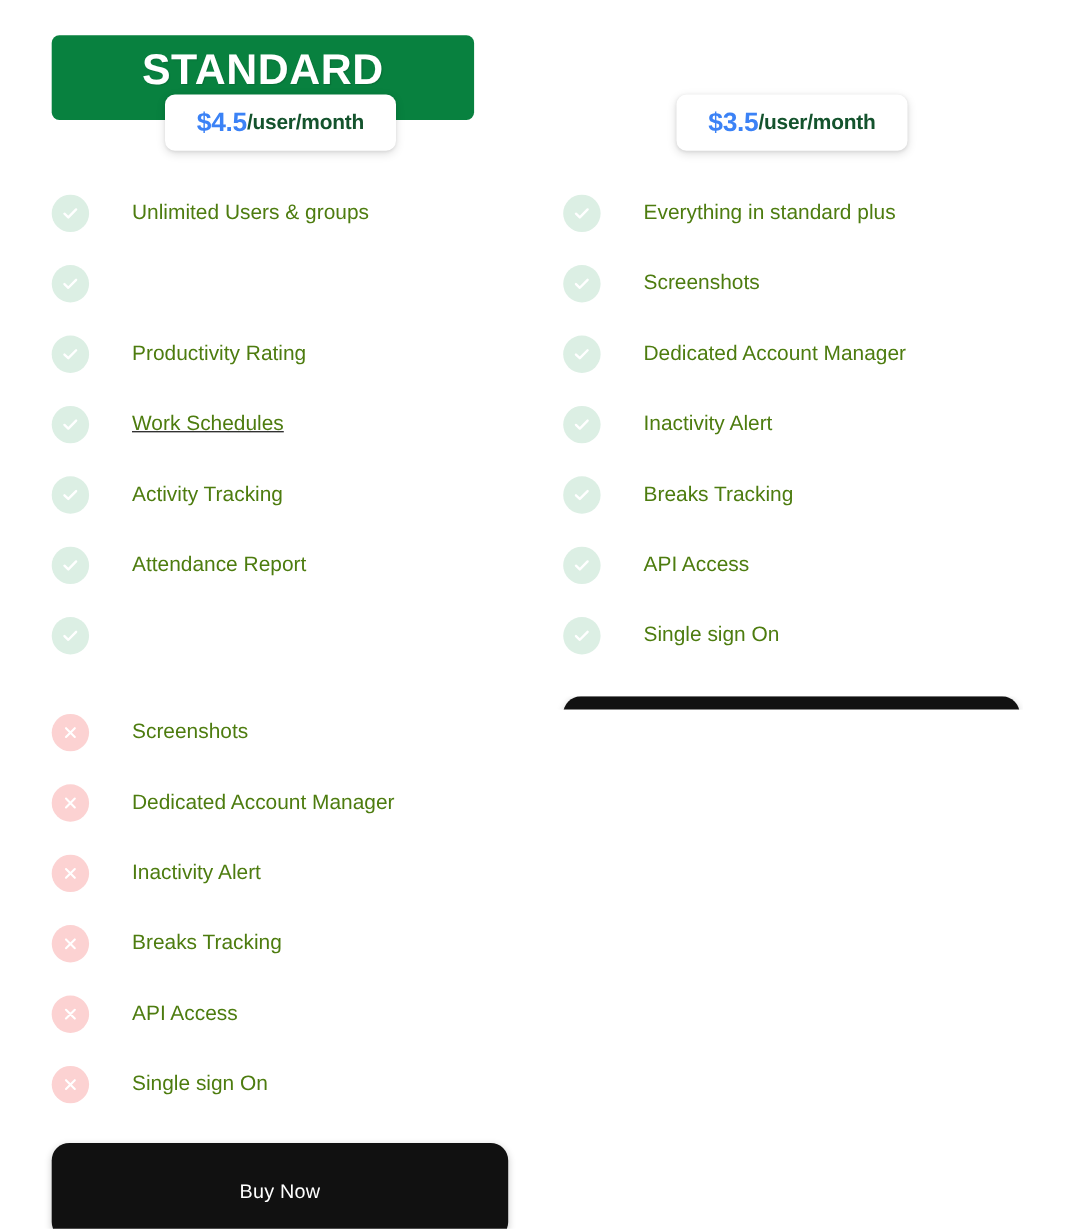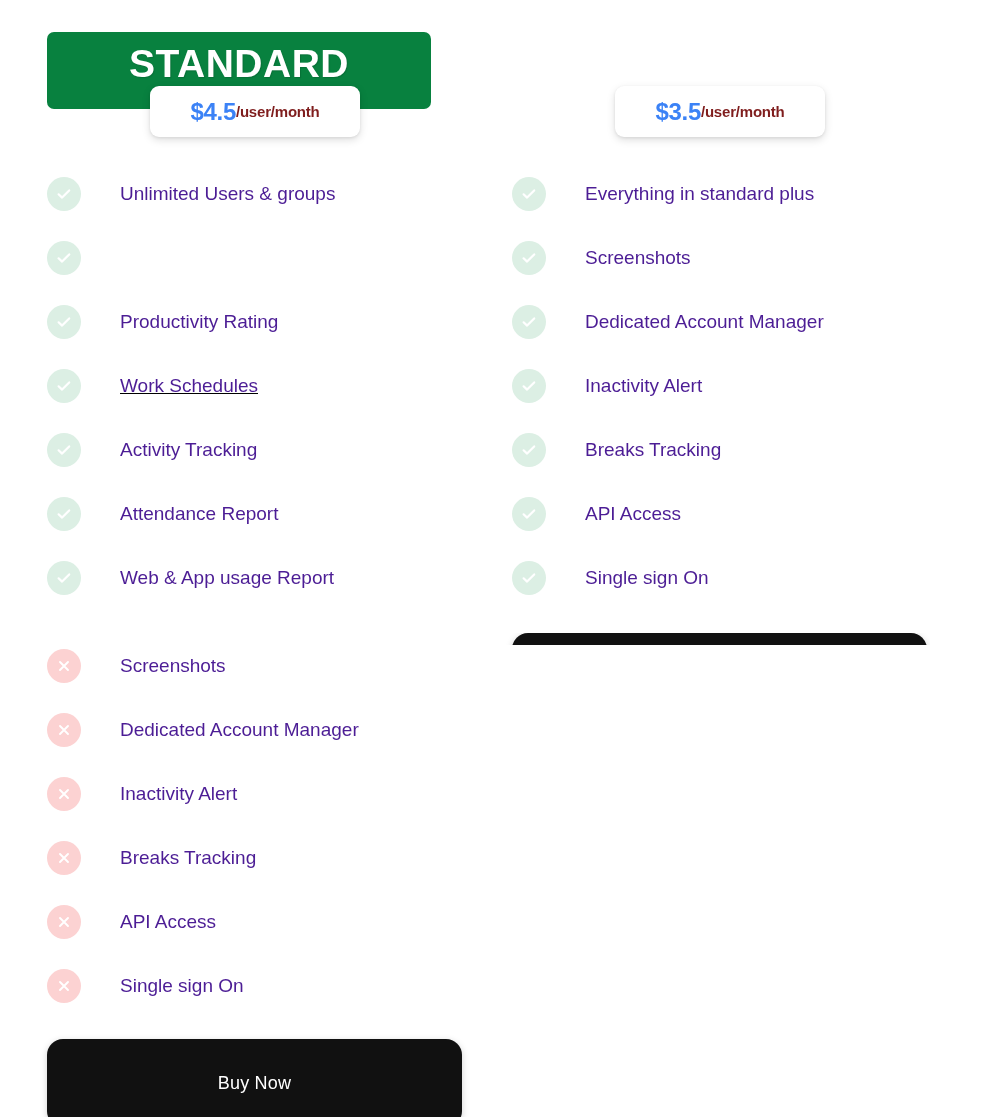--- a/index.html
+++ b/index.html
@@ -71,23 +71,23 @@
     justify-content: center;
     z-index: 5;
   }
   .price-amount {
     font-size: 24px;
     font-weight: bold;
     color: #3b82f6;
     letter-spacing: -0.3px;
   }
   .price-unit {
-    font-size: 15px;
+    font-size: 19px;
     font-weight: bold;
-    color: #7f1d1d;
+    color: #14532d;
     letter-spacing: -0.2px;
   }
 
   
   .feature-list {
     position: absolute;
     left: 47px;
     top: 0;
     width: 415px;
   }
@@ -110,21 +110,21 @@
     justify-content: center;
   }
   .feature-icon.included  { background: #dcefe4; }
   .feature-icon.excluded  { background: #fcd2d2; }
 
   .feature-icon svg { display: block; }
 
   .feature-label {
     margin-left: 39px;
     font-size: 19px;
-    color: #4c1d95;
+    color: #4d7c0f;
     line-height: 1.2;
     white-space: nowrap;
   }
 
   
   .buy-button {
     position: absolute;
     left: 47px;
     width: 415px;
     height: 88px;
@@ -217,21 +217,20 @@
             </svg>
           </span>
           <span class="feature-label">Attendance Report</span>
         </div>
         <div class="feature-row" style="top: 561px;">
           <span class="feature-icon included">
             <svg width="18" height="18" viewBox="0 0 18 18" aria-hidden="true">
               <path d="M3.6 9.3 L7.1 12.6 L14.2 5.4" fill="none" stroke="#ffffff" stroke-width="2.2" stroke-linecap="round" stroke-linejoin="round"></path>
             </svg>
           </span>
-          <span class="feature-label">Web &amp; App usage Report</span>
         </div>
         <div class="feature-row" style="top: 649px;">
           <span class="feature-icon excluded">
             <svg width="16" height="16" viewBox="0 0 16 16" aria-hidden="true">
               <path d="M4 4 L12 12 M12 4 L4 12" fill="none" stroke="#ffffff" stroke-width="1.9" stroke-linecap="round"></path>
             </svg>
           </span>
           <span class="feature-label">Screenshots</span>
         </div>
         <div class="feature-row" style="top: 713px;">

